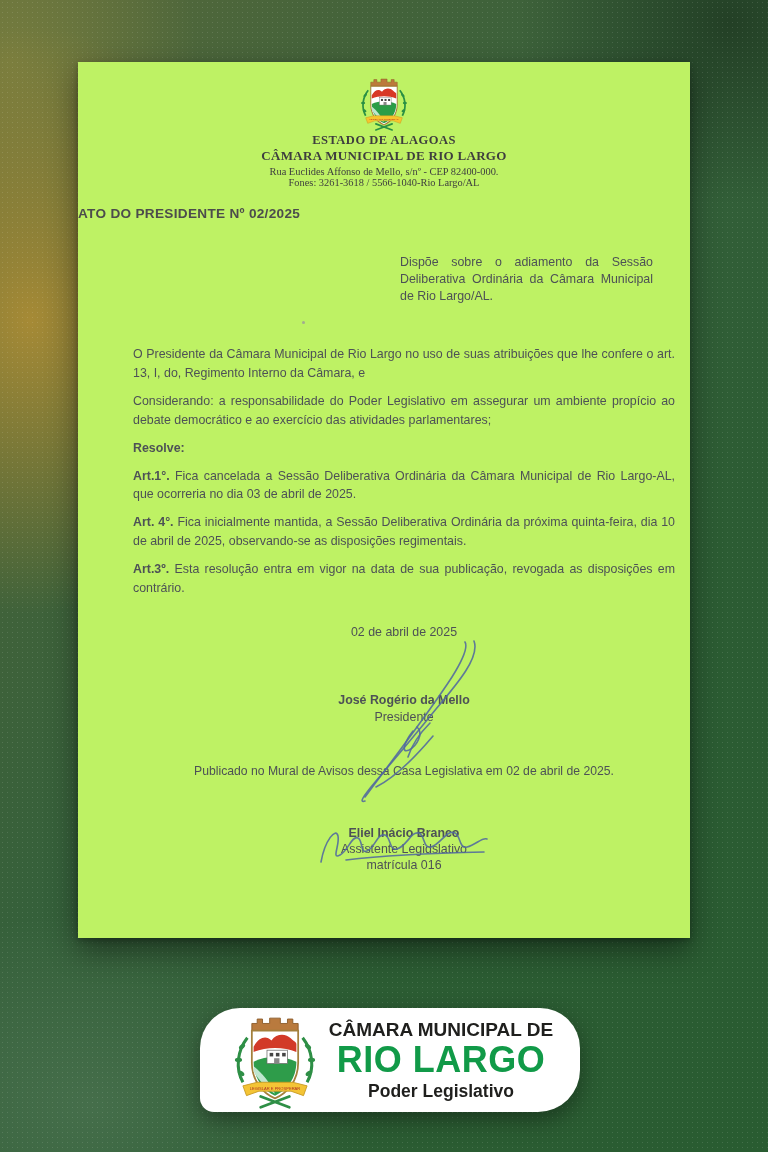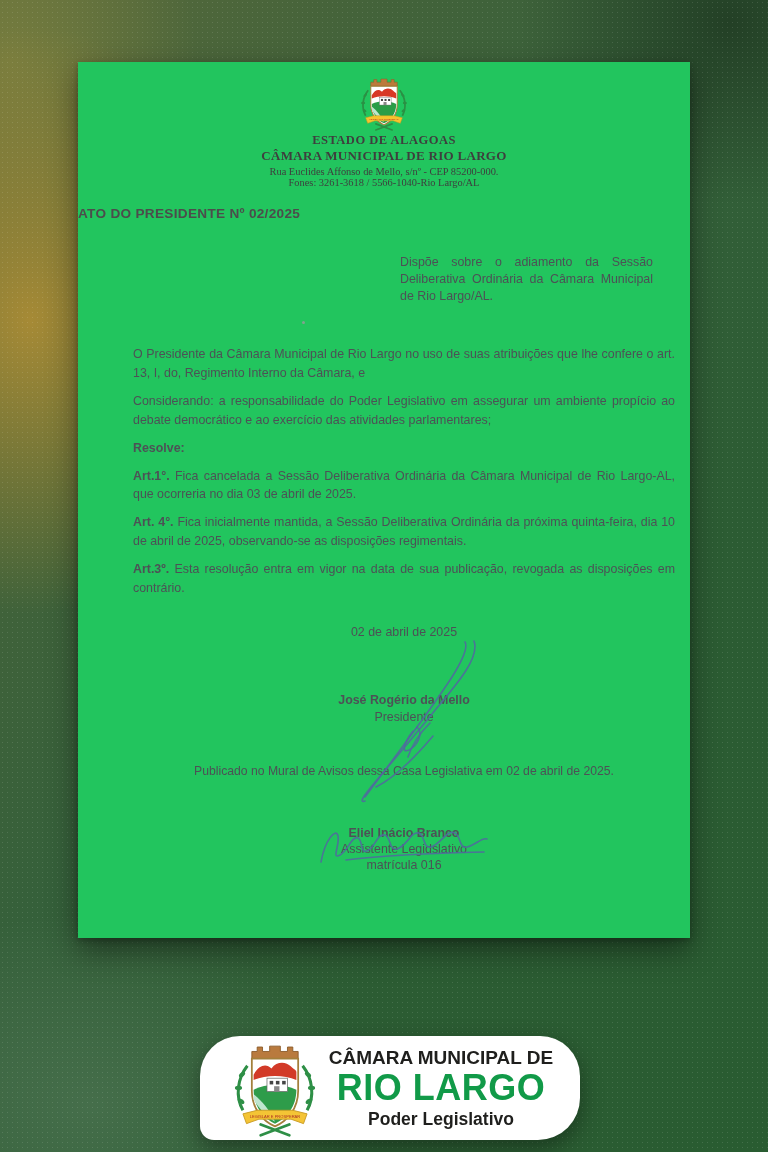--- a/index.html
+++ b/index.html
@@ -14,21 +14,21 @@
       radial-gradient(ellipse 420px 300px at 12% 96%, rgba(255,255,255,0.10), rgba(255,255,255,0) 65%),
       linear-gradient(128deg, #5a6b3c 0%, #44633a 22%, #35603a 45%, #2c5c33 68%, #295c31 100%);
   }
   body::after{
     content:""; position:absolute; inset:0; pointer-events:none; opacity:.22;
     background-image:radial-gradient(rgba(255,255,255,0.55) 0.7px, transparent 0.9px);
     background-size:5px 5px;
   }
   .doc{
     position:absolute; left:78px; top:62px; width:612px; height:876px;
-    background:#22c55e; box-shadow:0 12px 28px rgba(0,0,0,0.45), 0 2px 6px rgba(0,0,0,0.25);
+    background:#bef264; box-shadow:0 12px 28px rgba(0,0,0,0.45), 0 2px 6px rgba(0,0,0,0.25);
     z-index:2;
   }
   .crest-top{ display:block; margin:13px auto 0; width:58px; height:56px; filter:saturate(1.05); }
   .hdr{ text-align:center; font-family:"Liberation Serif", serif; color:#3e3e3e; }
   .hdr-l1{ font-size:12.5px; font-weight:600; letter-spacing:.5px; margin-top:2px; }
   .hdr-l2{ font-size:13px;   font-weight:600; letter-spacing:.3px; }
   .hdr-l3{ font-size:10.4px; margin-top:2px; }
   .hdr-l4{ font-size:10.4px; }
   .title{ margin-top:18px; font-weight:bold; font-size:13.6px; color:#4c4c4c; letter-spacing:.3px; }
   .epigraph{
@@ -42,21 +42,21 @@
   .centered{ text-align:center !important; }
   .date-line{ margin-top:25px !important; }
   .sig-block{ margin-top:51px !important; line-height:1.3; }
   .pub-note{ margin-top:37px !important; font-size:12.2px; }
   .sig-block2{ margin-top:46px !important; line-height:1.28; }
   .stray-mark{ position:absolute; left:224px; top:259px; width:3px; height:3px; border-radius:50%; background:#9a9a9a; opacity:.8; }
   .sig1{ position:absolute; left:238px; top:573px; width:185px; height:172px; pointer-events:none; }
   .sig2{ position:absolute; left:238px; top:760px; width:182px; height:50px; pointer-events:none; }
   .sig-stroke{ fill:none; stroke:#51699f; stroke-width:1.6; stroke-linecap:round; opacity:.88; }
   .banner{
-    position:absolute; left:200px; top:1036px; width:380px; height:104px; z-index:3;
+    position:absolute; left:200px; top:1008px; width:380px; height:104px; z-index:3;
     background:#ffffff; border-radius:40px 40px 42px 14px;
     box-shadow:0 8px 22px rgba(0,0,0,0.38);
     display:flex; align-items:center;
   }
   .banner-crest{ width:94px; height:98px; margin-left:28px; flex:none; }
   .banner-text{ flex:1; text-align:center; padding-right:24px; margin-left:4px; line-height:1.05; }
   .bt1{ font-size:19px;   font-weight:700; color:#1f1f1d; }
   .bt2{ font-size:36px;   font-weight:800; color:#119a48; letter-spacing:.5px; margin-top:1px; }
   .bt3{ font-size:17.5px; font-weight:600; color:#1f1f1d; margin-top:3px; }
   .svg-defs{ position:absolute; width:0; height:0; overflow:hidden; }
@@ -92,21 +92,21 @@
 
 <div class="doc">
 
   <svg class="crest-top" viewBox="0 0 100 110">
       <use href="#crest"></use>
     </svg>
 
   <div class="hdr">
     <div class="hdr-l1">ESTADO DE ALAGOAS</div>
     <div class="hdr-l2">CÂMARA MUNICIPAL DE RIO LARGO</div>
-    <div class="hdr-l3">Rua Euclides Affonso de Mello, s/nº - CEP 85200-000.</div>
+    <div class="hdr-l3">Rua Euclides Affonso de Mello, s/nº - CEP 82400-000.</div>
     <div class="hdr-l4">Fones: 3261-3618 / 5566-1040-Rio Largo/AL</div>
   </div>
 
   <div class="title">ATO DO PRESIDENTE Nº 02/2025</div>
 
   <div class="epigraph">Dispõe sobre o adiamento da Sessão Deliberativa Ordinária da Câmara Municipal de Rio Largo/AL.</div>
 
   <div class="stray-mark"></div>
 
   <div class="doc-body">

